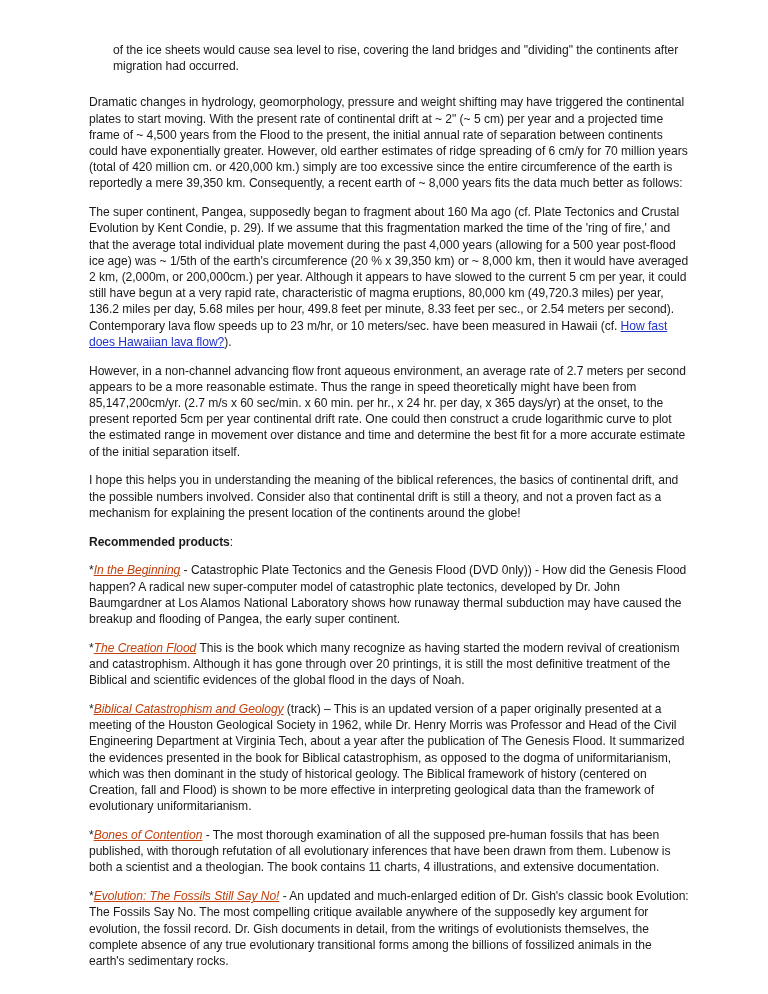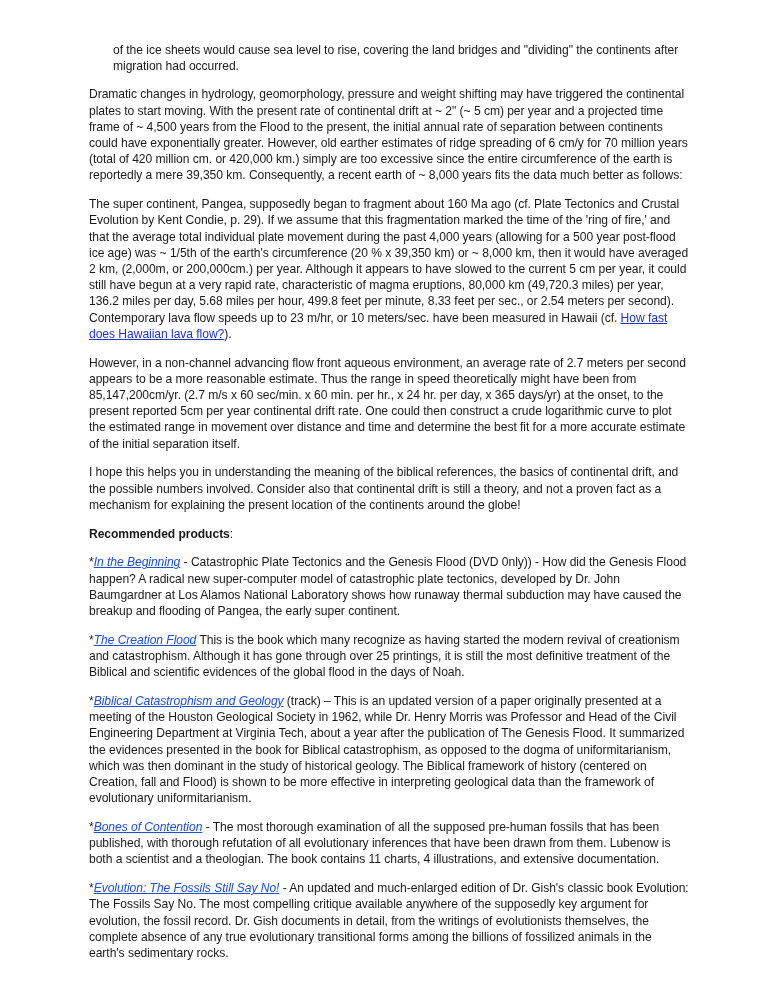--- a/index.html
+++ b/index.html
@@ -3,43 +3,43 @@
   <meta charset="utf-8">
   <style>
     html, body { margin: 0; padding: 0; background: #ffffff; }
     body { width: 768px; height: 994px; position: relative; overflow: hidden; }
     .page {
       position: absolute; left: 89px; top: 42px; width: 600px;
       font-family: "Liberation Sans", sans-serif; font-size: 12.1px;
       line-height: 16.2px; color: #1a1a1a; letter-spacing: -0.05px;
     }
     .para { margin: 0 0 12.6px 0; }
-    .indent { padding-left: 24px; margin-bottom: 12px; }
+    .indent { padding-left: 24px; margin-bottom: 20px; }
     .heading { font-weight: bold; text-align: center; }
     a.link { color: #2233cc; text-decoration: underline; }
-    a.ilink { color: #1d4ed8; font-style: italic; }
+    a.ilink { color: #c2410c; font-style: italic; }
   </style>
 </head>
 <body>
 
 <div class="page">
   <p class="para indent">of the ice sheets would cause sea level to rise, covering the land bridges and "dividing" the continents after migration had occurred.</p>
 
   <p class="para">Dramatic changes in hydrology, geomorphology, pressure and weight shifting may have triggered the continental plates to start moving. With the present rate of continental drift at ~ 2" (~ 5 cm) per year and a projected time frame of ~ 4,500 years from the Flood to the present, the initial annual rate of separation between continents could have exponentially greater. However, old earther  estimates of ridge spreading of 6 cm/y for 70 million years (total of 420 million cm. or 420,000 km.) simply are too excessive since the entire circumference of the earth is reportedly a mere 39,350 km.  Consequently, a recent earth of ~ 8,000 years fits the data much better as follows:</p>
 
   <p class="para"><span>The super continent, Pangea, supposedly began to fragment about 160 Ma ago (cf. Plate Tectonics and Crustal Evolution by Kent Condie, p. 29). If we assume that this fragmentation marked the time of the 'ring of fire,' and that the average total individual plate movement during the past 4,000 years (allowing for a 500 year post-flood ice age) was ~ 1/5th of the earth's circumference (20 % x 39,350 km) or ~ 8,000 km, then it would have averaged 2 km, (2,000m, or 200,000cm.) per year. Although it appears to have slowed to the current 5 cm per year, it could still have begun at a very rapid rate, characteristic of magma eruptions, 80,000 km (49,720.3 miles) per year, 136.2 miles per day,  5.68 miles per hour, 499.8 feet per minute, 8.33 feet per sec., or 2.54 meters per second). Contemporary lava flow speeds up to 23 m/hr, or 10 meters/sec. have been measured in Hawaii (cf. </span><a class="link" href="#">How fast does Hawaiian lava flow?</a><span>).</span></p>
 
   <p class="para">However, in a non-channel advancing flow front aqueous environment, an average rate of 2.7 meters per second appears to be a more reasonable estimate. Thus the range in speed theoretically might have been from 85,147,200cm/yr. (2.7 m/s x 60 sec/min. x 60 min. per hr., x 24 hr. per day, x 365 days/yr) at the onset, to the present reported 5cm per year continental drift rate. One could then construct a crude logarithmic curve to plot the estimated range in movement over distance and time and determine the best fit for a more accurate estimate of the initial separation itself.</p>
 
   <p class="para">I hope this helps you in understanding the meaning of the biblical references, the basics of continental drift, and the possible numbers involved. Consider also that continental drift is still a theory, and not a proven fact as a mechanism for explaining the present location of the continents around the globe!</p>
 
   <p class="para"><span class="heading">Recommended products</span><span>:</span></p>
 
   <p class="para"><span>*</span><a class="ilink" href="#">In the Beginning</a><span> - Catastrophic Plate Tectonics and the Genesis Flood (DVD 0nly)) - How did the Genesis Flood happen? A radical new super-computer model of catastrophic plate tectonics, developed by Dr. John Baumgardner at Los Alamos National Laboratory shows how runaway thermal subduction may have caused the breakup and flooding of Pangea, the early super continent.</span></p>
 
-  <p class="para"><span>*</span><a class="ilink" href="#">The Creation Flood</a><span> This is the book which many recognize as having started the modern revival of creationism and catastrophism. Although it has gone through over 25 printings, it is still the most definitive treatment of the Biblical and scientific evidences of the global flood in the days of Noah.</span></p>
+  <p class="para"><span>*</span><a class="ilink" href="#">The Creation Flood</a><span> This is the book which many recognize as having started the modern revival of creationism and catastrophism. Although it has gone through over 20 printings, it is still the most definitive treatment of the Biblical and scientific evidences of the global flood in the days of Noah.</span></p>
 
   <p class="para"><span>*</span><a class="ilink" href="#">Biblical Catastrophism and Geology</a><span> (track) – This is an updated version of a paper originally presented at a meeting of the Houston Geological Society in 1962, while Dr. Henry Morris was Professor and Head of the Civil Engineering Department at Virginia Tech, about a year after the publication of The Genesis Flood. It summarized the evidences presented in the book for Biblical catastrophism, as opposed to the dogma of uniformitarianism, which was then dominant in the study of historical geology. The Biblical framework of history (centered on Creation, fall and Flood) is shown to be more effective in interpreting geological data than the framework of evolutionary uniformitarianism.</span></p>
 
   <p class="para"><span>*</span><a class="ilink" href="#">Bones of Contention</a><span> - The most thorough examination of all the supposed pre-human fossils that has been published, with thorough refutation of all evolutionary inferences that have been drawn from them. Lubenow is both a scientist and a theologian. The book contains 11 charts, 4 illustrations, and extensive documentation.</span></p>
 
   <p class="para"><span>*</span><a class="ilink" href="#">Evolution: The Fossils Still Say No!</a><span> -  An updated and much-enlarged edition of Dr. Gish's classic book Evolution: The Fossils Say No. The most compelling critique available anywhere of the supposedly key argument for evolution, the fossil record. Dr. Gish documents in detail, from the writings of evolutionists themselves, the complete absence of any true evolutionary transitional forms among the billions of fossilized animals in the earth's sedimentary rocks.</span></p>
 </div>
 
 </body></html>

